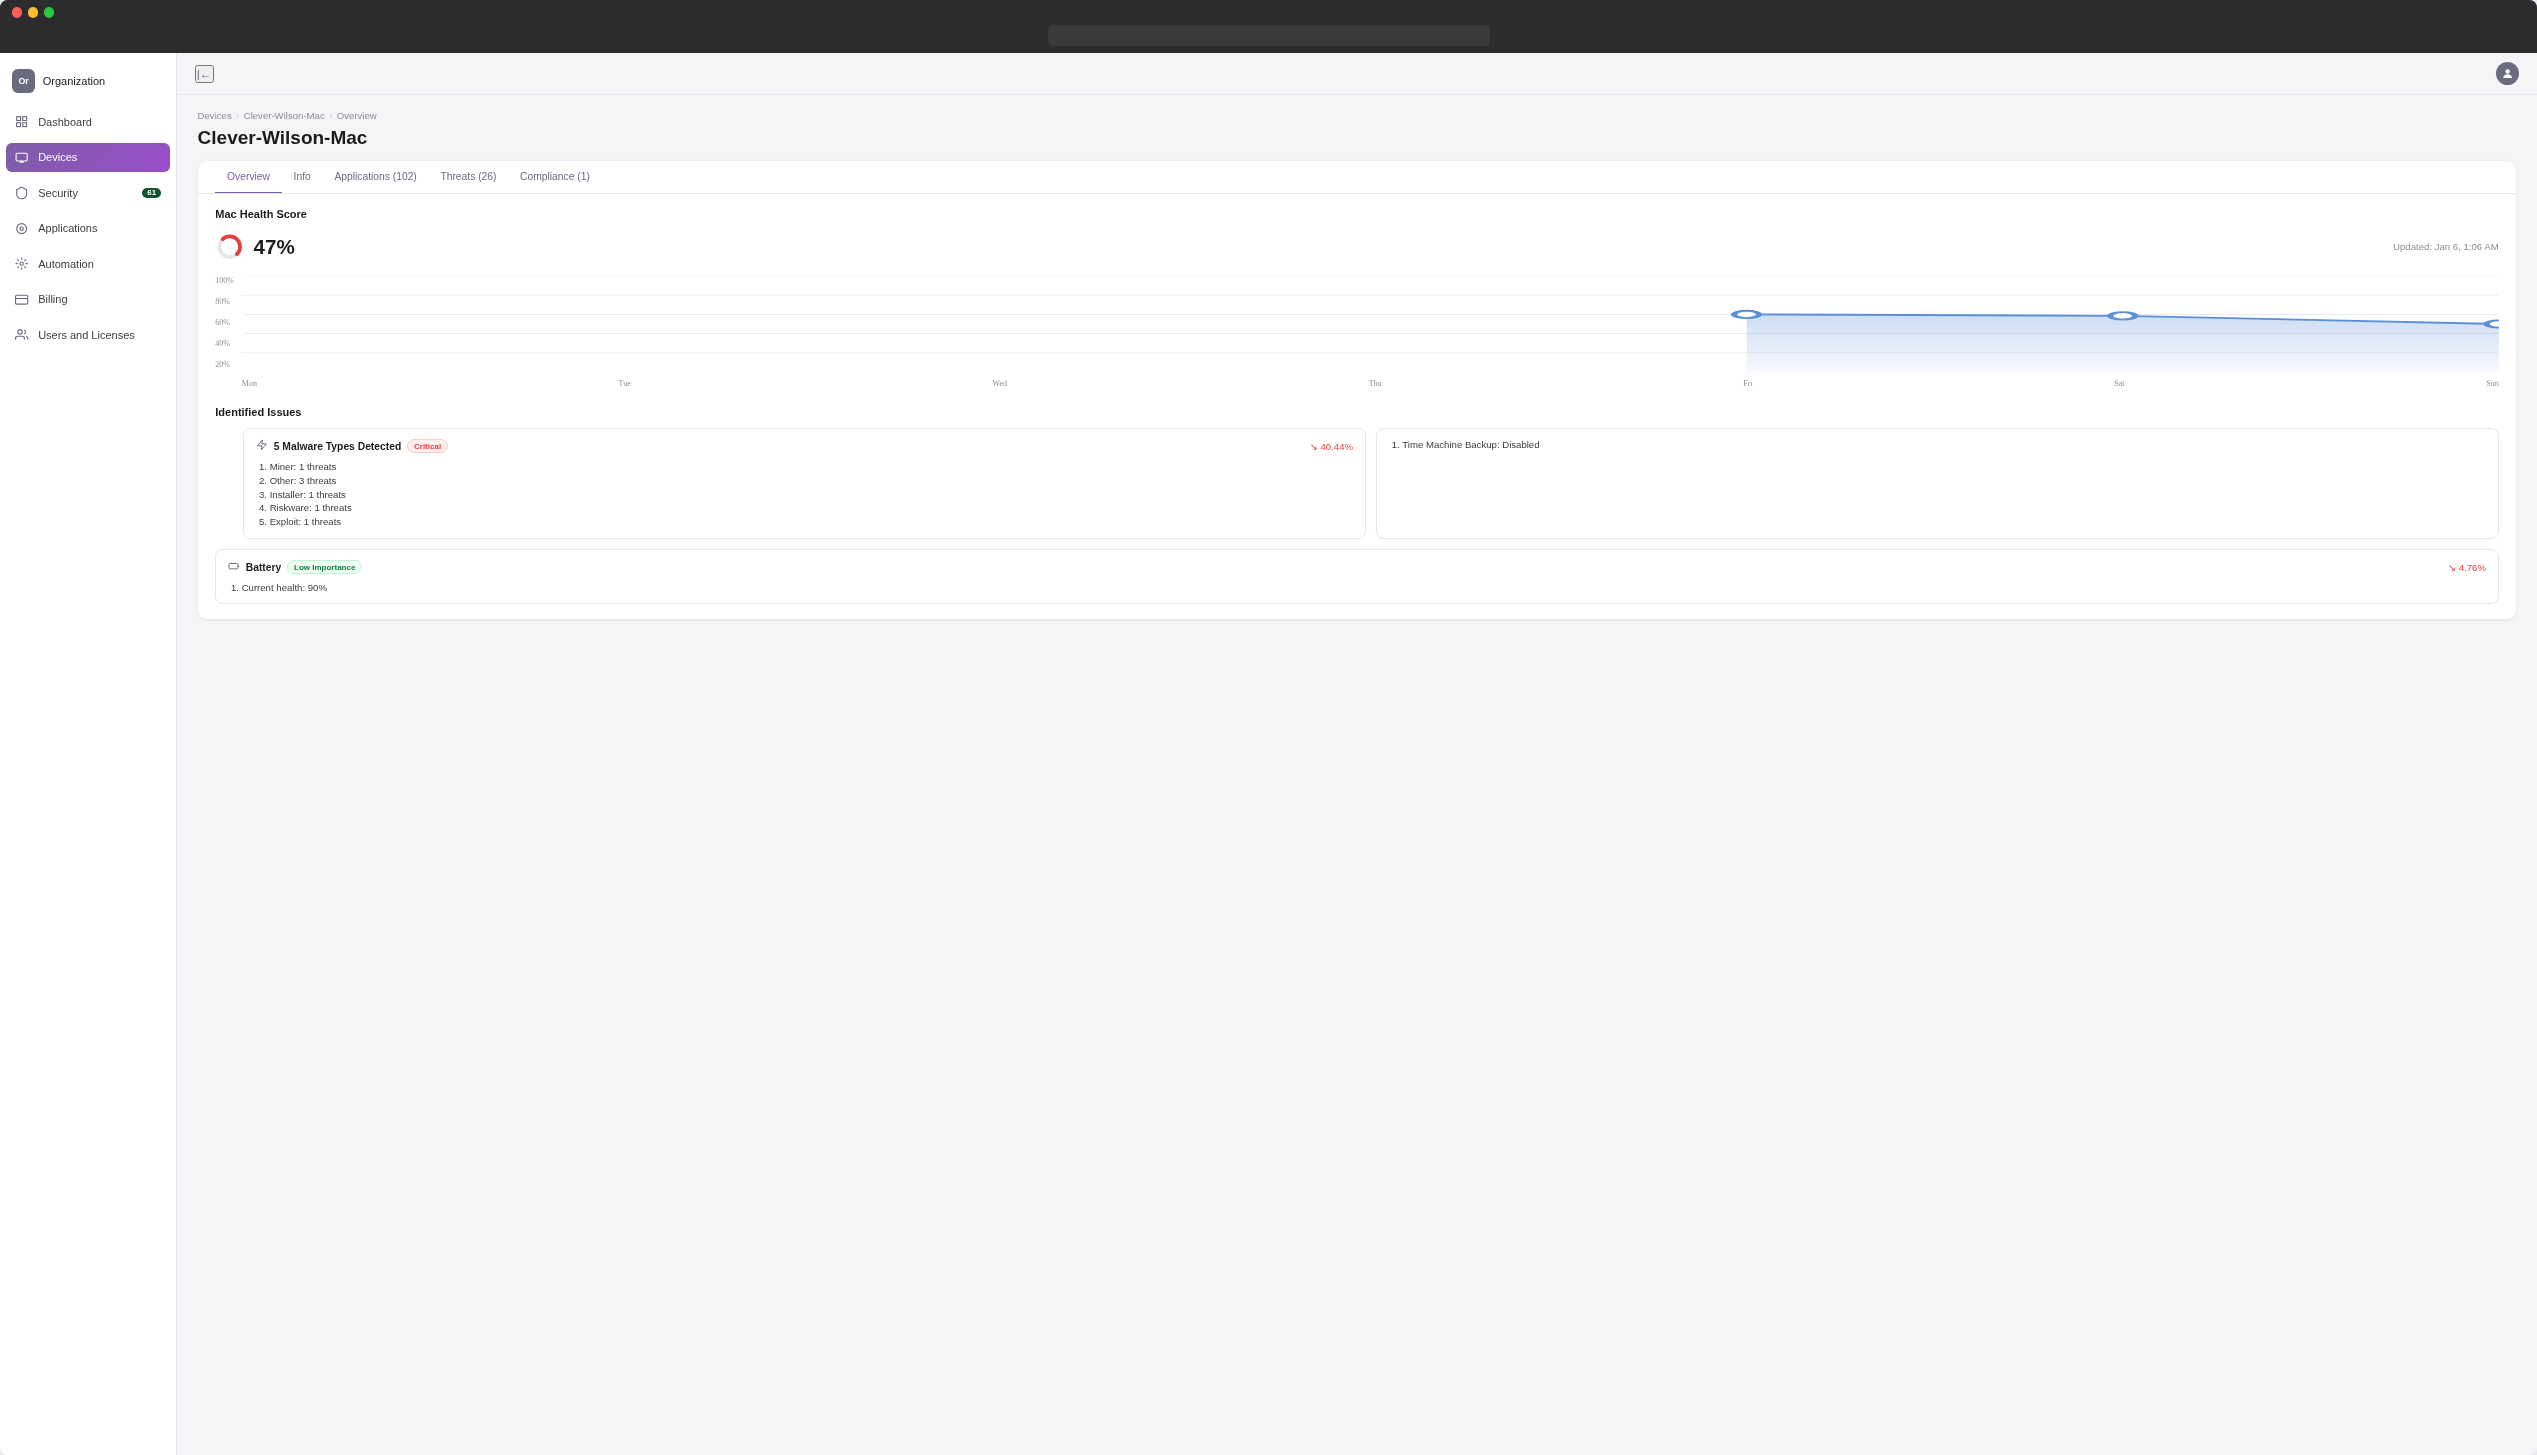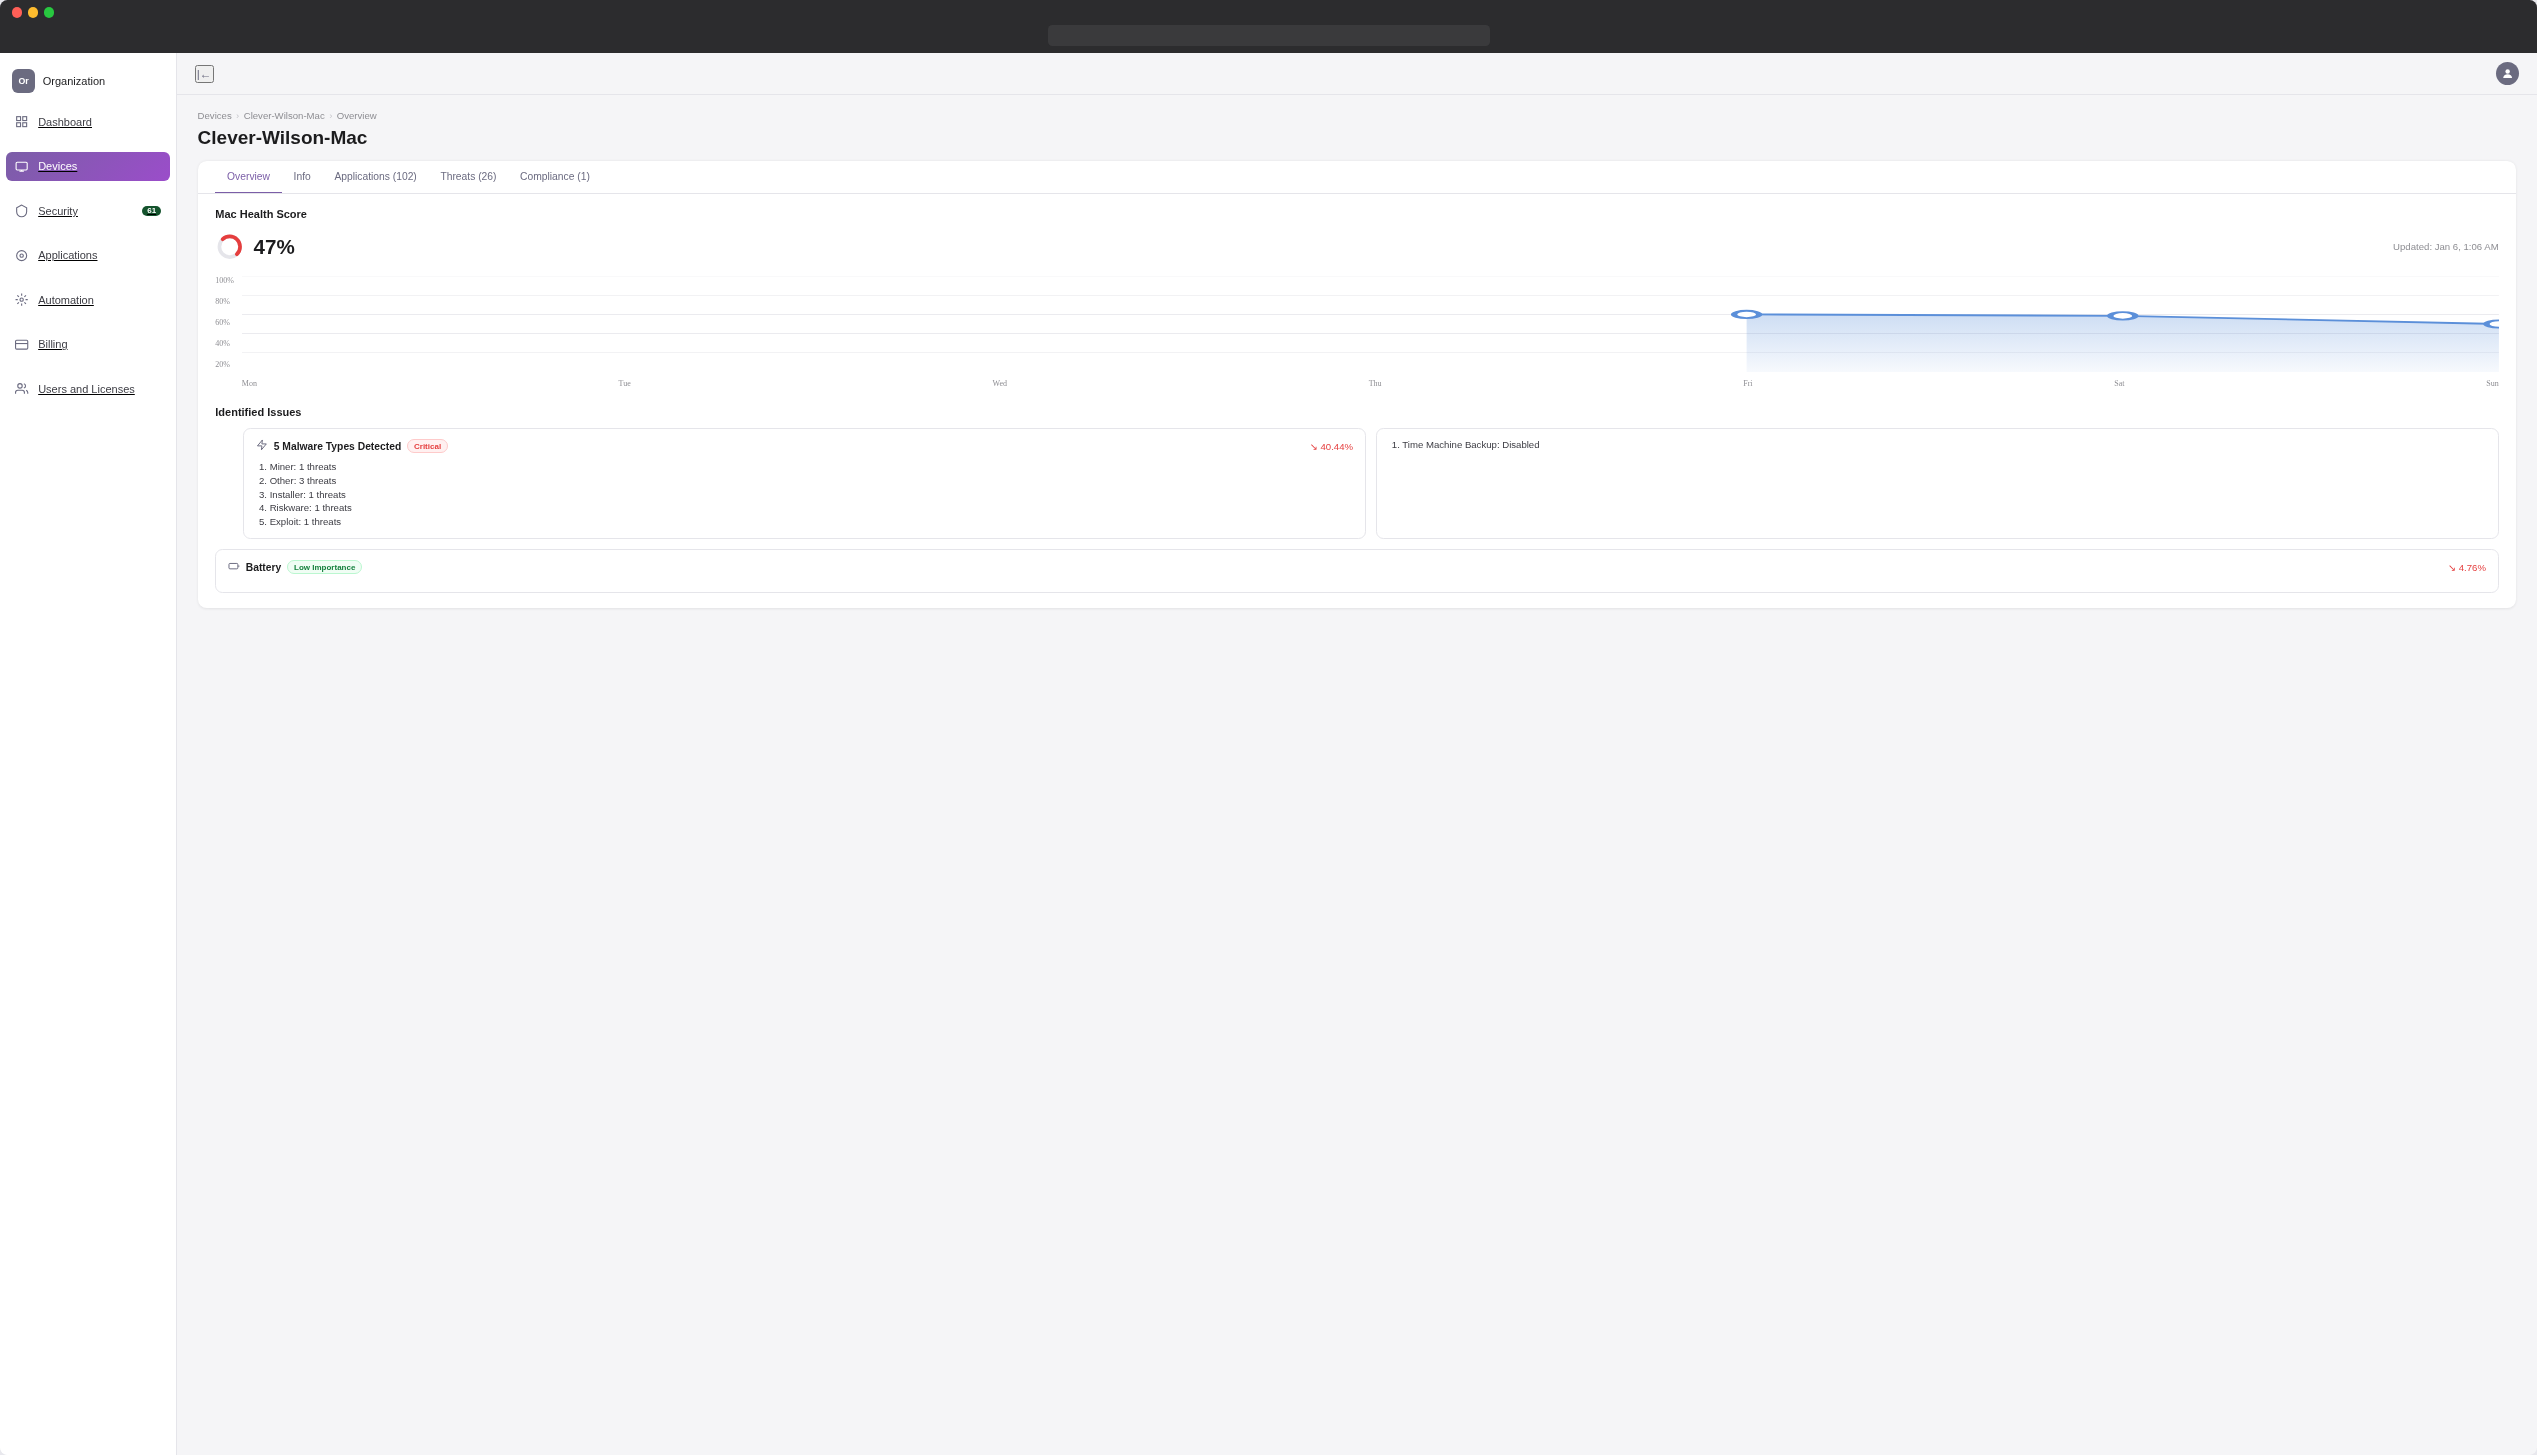--- a/index.html
+++ b/index.html
@@ -74,23 +74,22 @@
       font-size: 8.8px; font-weight: 600;
     }
     .org-name {
       font-size: 11px;
       font-weight: 500;
       color: #1c1c1e;
     }
     .sidebar-nav {
       display: flex;
       flex-direction: column;
-      gap: 15px;
+      gap: 6px;
       padding: 0 5.9px;
-      text-decoration: underline;
     }
     .sidebar-item {
       display: flex;
       align-items: center;
       gap: 8.8px;
       padding: 7.4px 8.8px;
       border-radius: 5.9px;
       cursor: pointer;
       color: #3c3c43;
       font-size: 11px;
@@ -555,20 +554,23 @@
                   <svg width="11.8" height="11.8" viewBox="0 0 24 24" fill="none" stroke="#6b6b80" stroke-width="2">
                       <rect x="2" y="7" width="18" height="11" rx="2"></rect>
                       <path d="M22 11v3"></path>
                     </svg>
                 </span>
                 <span class="issue-name">Battery</span>
                 <span class="issue-badge badge-low">Low Importance</span>
               </div>
               <span class="issue-pct">↘ 4.76%</span>
             </div>
+            <ul class="issue-list">
+              <li>1. Current health: 90%</li>
+            </ul>
           </div>
         </div>
 
       </div>
     </div>
   </main>
 </div>
 
 
 </body></html>

